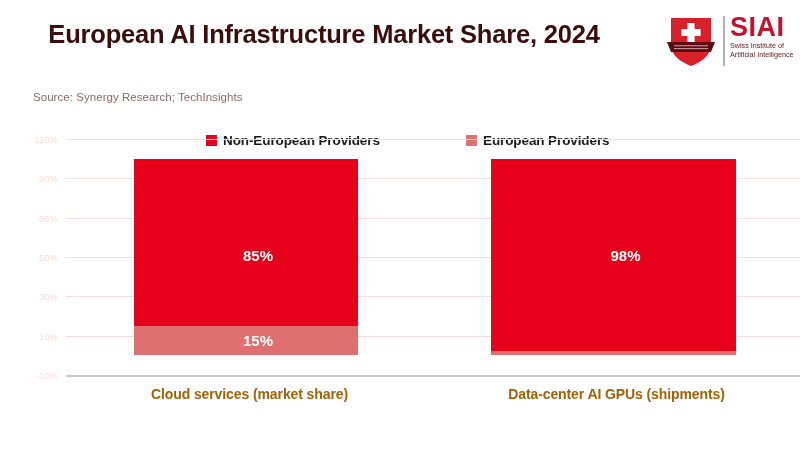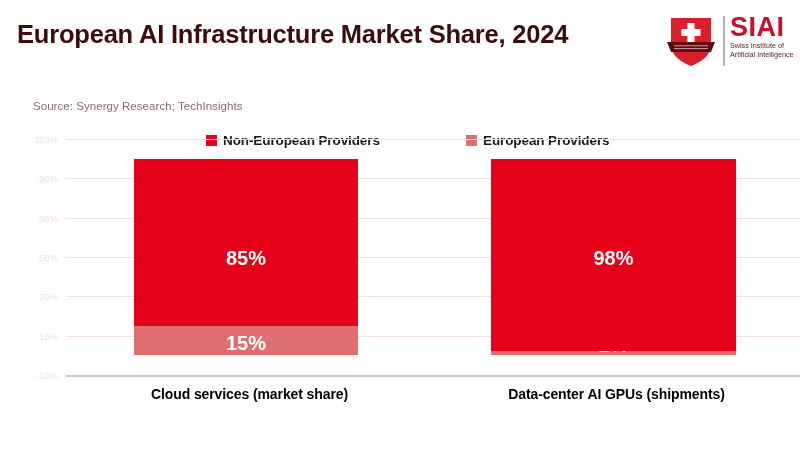--- a/index.html
+++ b/index.html
@@ -20,33 +20,34 @@
 
   
   #header {
     position: absolute;
     left: 0; top: 0;
     width: 800px;
     height: 128px;
   }
   #chart-title {
     position: absolute;
-    left: 17px;
+    left: 24px;
     top: 18px;
     width: 600px;
     font-size: 25.5px;
     font-weight: bold;
     line-height: 1.28;
     color: #3b0d0d;
     letter-spacing: -0.2px;
+    text-align: center;
   }
   #source-line {
     position: absolute;
     left: 33px;
-    top: 100px;
+    top: 91px;
     font-size: 11.5px;
     font-weight: normal;
     color: #8c6a6a;
     letter-spacing: 0.05px;
   }
 
   
   #logo {
     position: absolute;
     left: 665px;
@@ -156,31 +157,32 @@
   .seg {
     position: absolute;
     left: 0;
     width: 100%;
   }
   .seg-label {
     position: absolute;
     left: 0;
     width: 100%;
     text-align: center;
-    font-size: 20px;
+    font-size: 15px;
     font-weight: bold;
     color: #ffffff;
     white-space: nowrap;
+    padding-left: 12px;
   }
   .cat-label {
     position: absolute;
     top: 386px;
     font-size: 14px;
     font-weight: bold;
-    color: #000000;
+    color: #a16207;
     text-align: center;
     white-space: nowrap;
     letter-spacing: -0.1px;
   }
 </style>
 </head>
 <body>
 
 <div id="slide">
 

